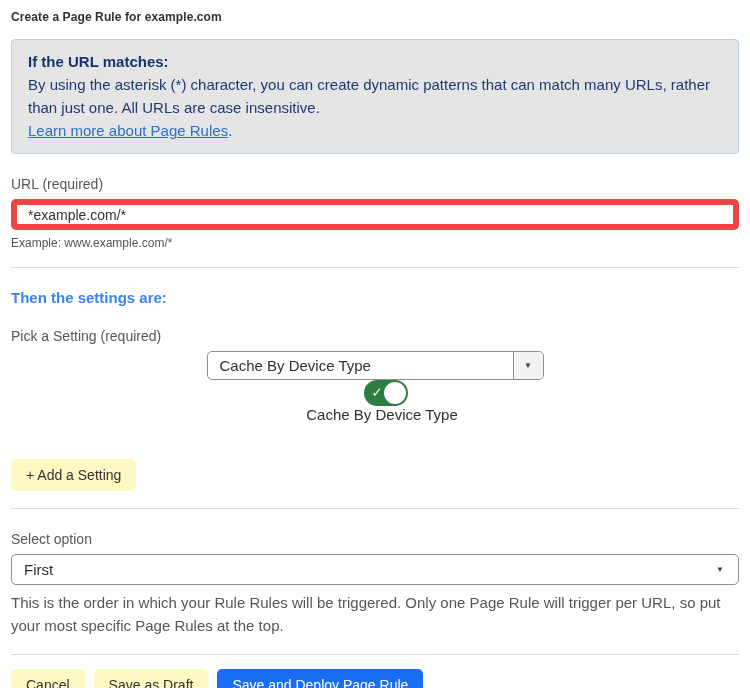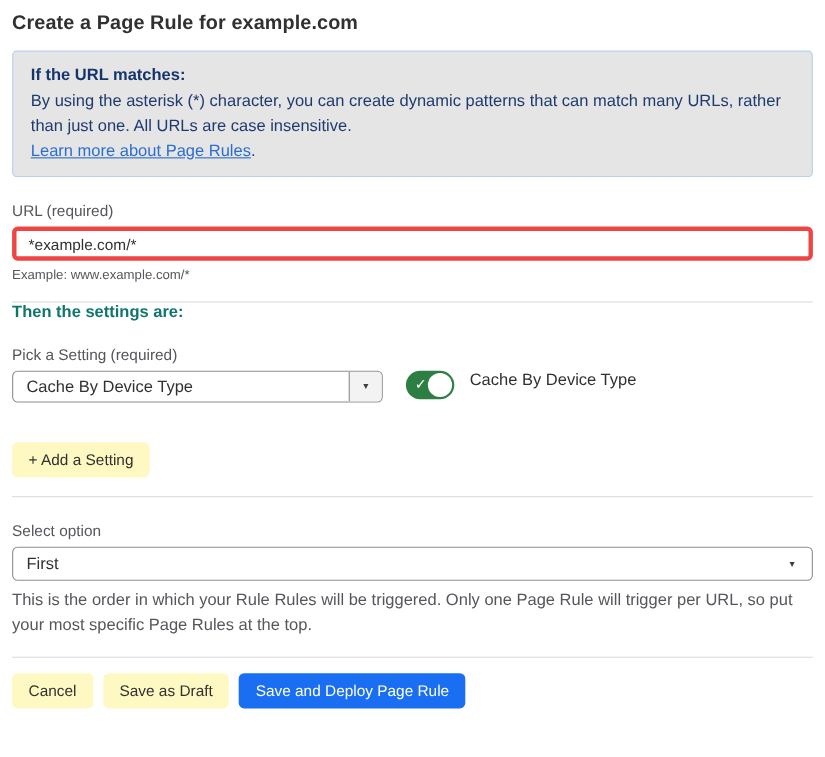--- a/index.html
+++ b/index.html
@@ -5,21 +5,21 @@
   * { box-sizing: border-box; margin: 0; padding: 0; }
   html, body { width: 750px; height: 688px; background: #ffffff; }
   body {
     font-family: "Liberation Sans", "DejaVu Sans", sans-serif;
     color: #313131;
     overflow: hidden;
   }
   .page { padding: 8px 11px 0 11px; }
 
   h1.page-title {
-    font-size: 18px;
+    font-size: 12px;
     font-weight: 700;
     color: #313131;
     letter-spacing: 0.1px;
     margin-top: 2px;
   }
 
   .info-box {
     margin-top: 15px;
     background: #e5e5e5;
     border: 1px solid #b7d1ef;
@@ -45,21 +45,21 @@
     margin-top: 22px;
     font-size: 14px;
     color: #56565c;
   }
 
   .text-input {
     display: block;
     width: 100%;
     margin-top: 7px;
     height: 31px;
-    border: 4px solid #ef4444;
+    border: 6px solid #ef4444;
     border-radius: 5px;
     padding: 0 11px;
     font-family: "Liberation Sans", "DejaVu Sans", sans-serif;
     font-size: 14px;
     color: #313131;
     background: #ffffff;
     outline: none;
   }
 
   .hint {
@@ -68,28 +68,31 @@
     color: #56565c;
   }
 
   hr.divider {
     border: none;
     border-top: 1px solid #dcdcdc;
     margin-top: 17px;
   }
 
   h2.section-heading {
-    font-size: 15px;
-    font-weight: 700;
-    color: #0f766e;
+    margin-top: 21px;
+    font-size: 15px;
+    font-weight: 700;
+    color: #3b82f6;
   }
 
   .setting-row {
     margin-top: 7px;
     display: flex;
+    align-items: center;
+    flex-direction: column;
   }
 
   .dropdown {
     display: flex;
     align-items: stretch;
     width: 337px;
     height: 29px;
     border: 1px solid #8e8e8e;
     border-radius: 5px;
     background: #ffffff;

